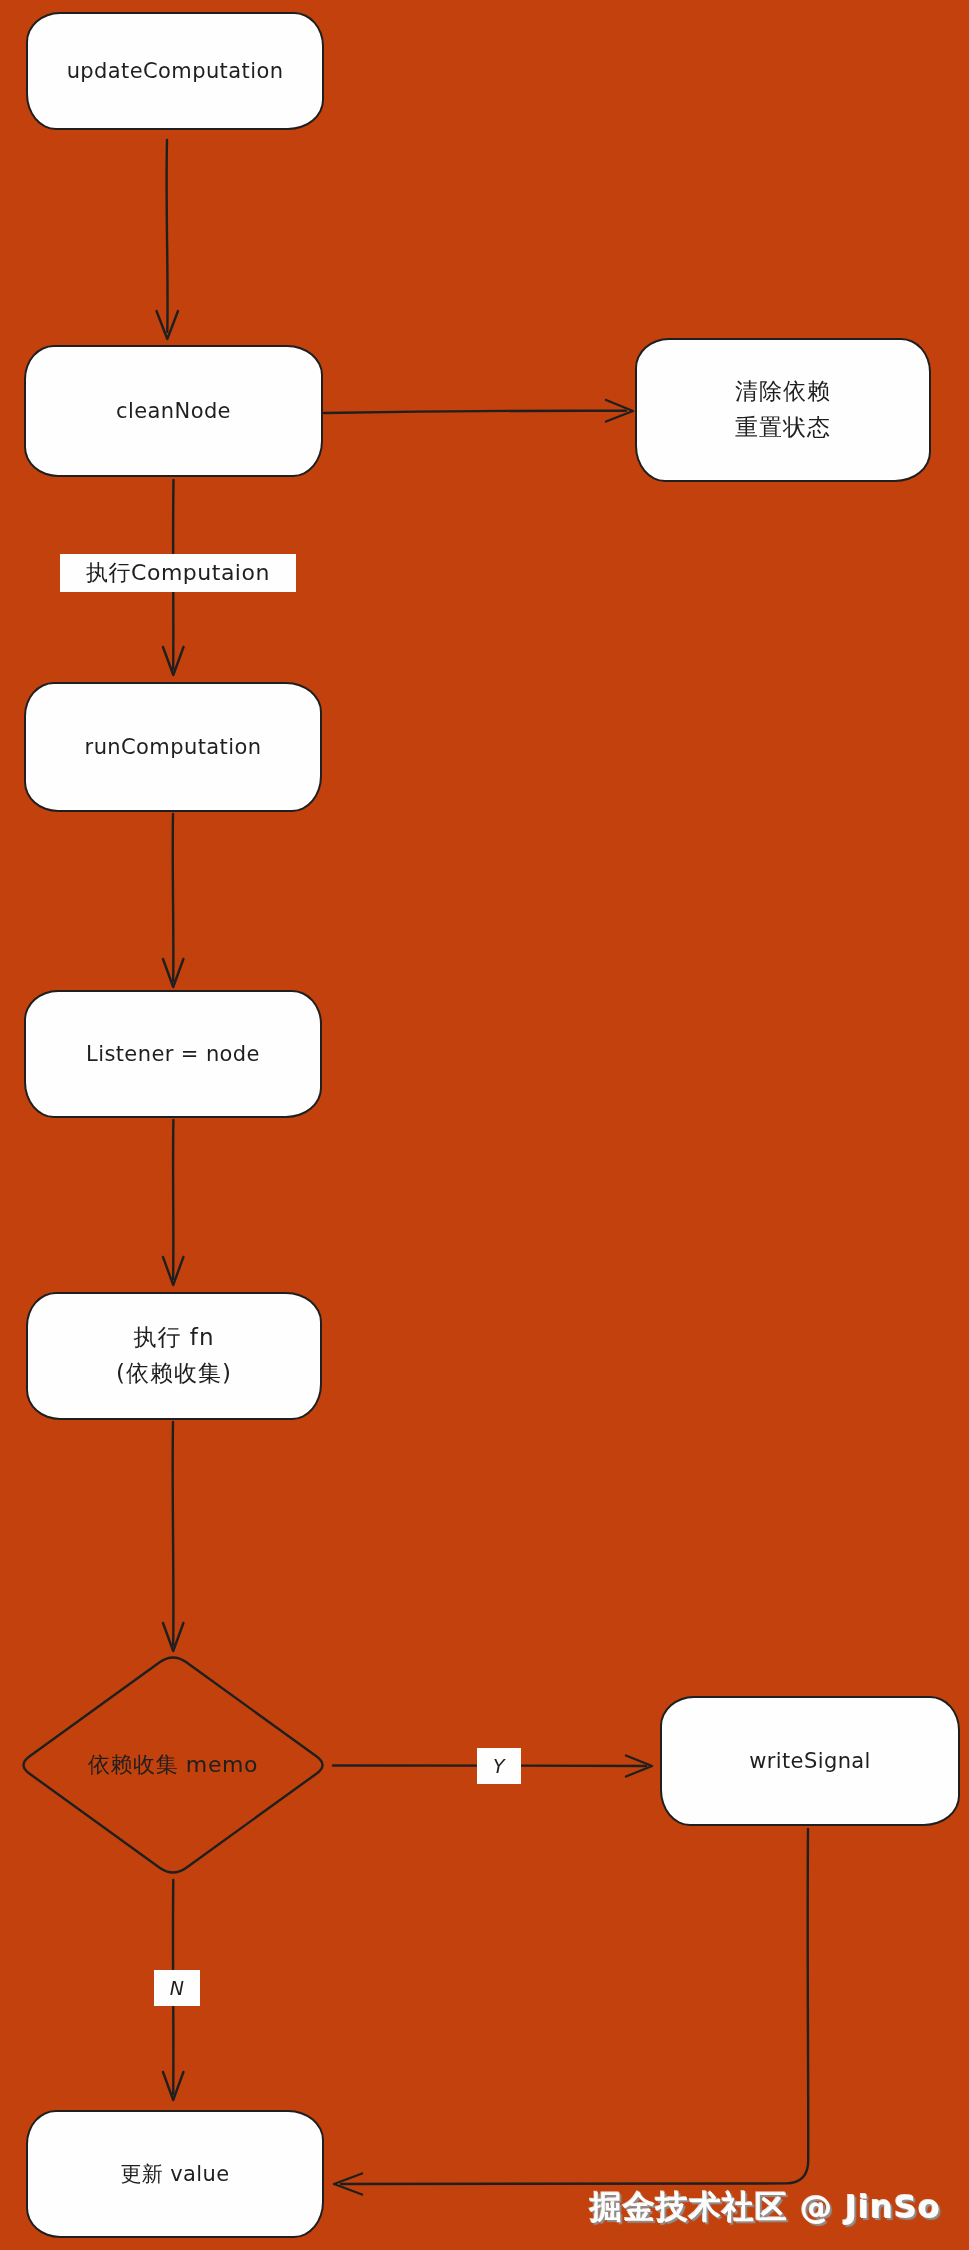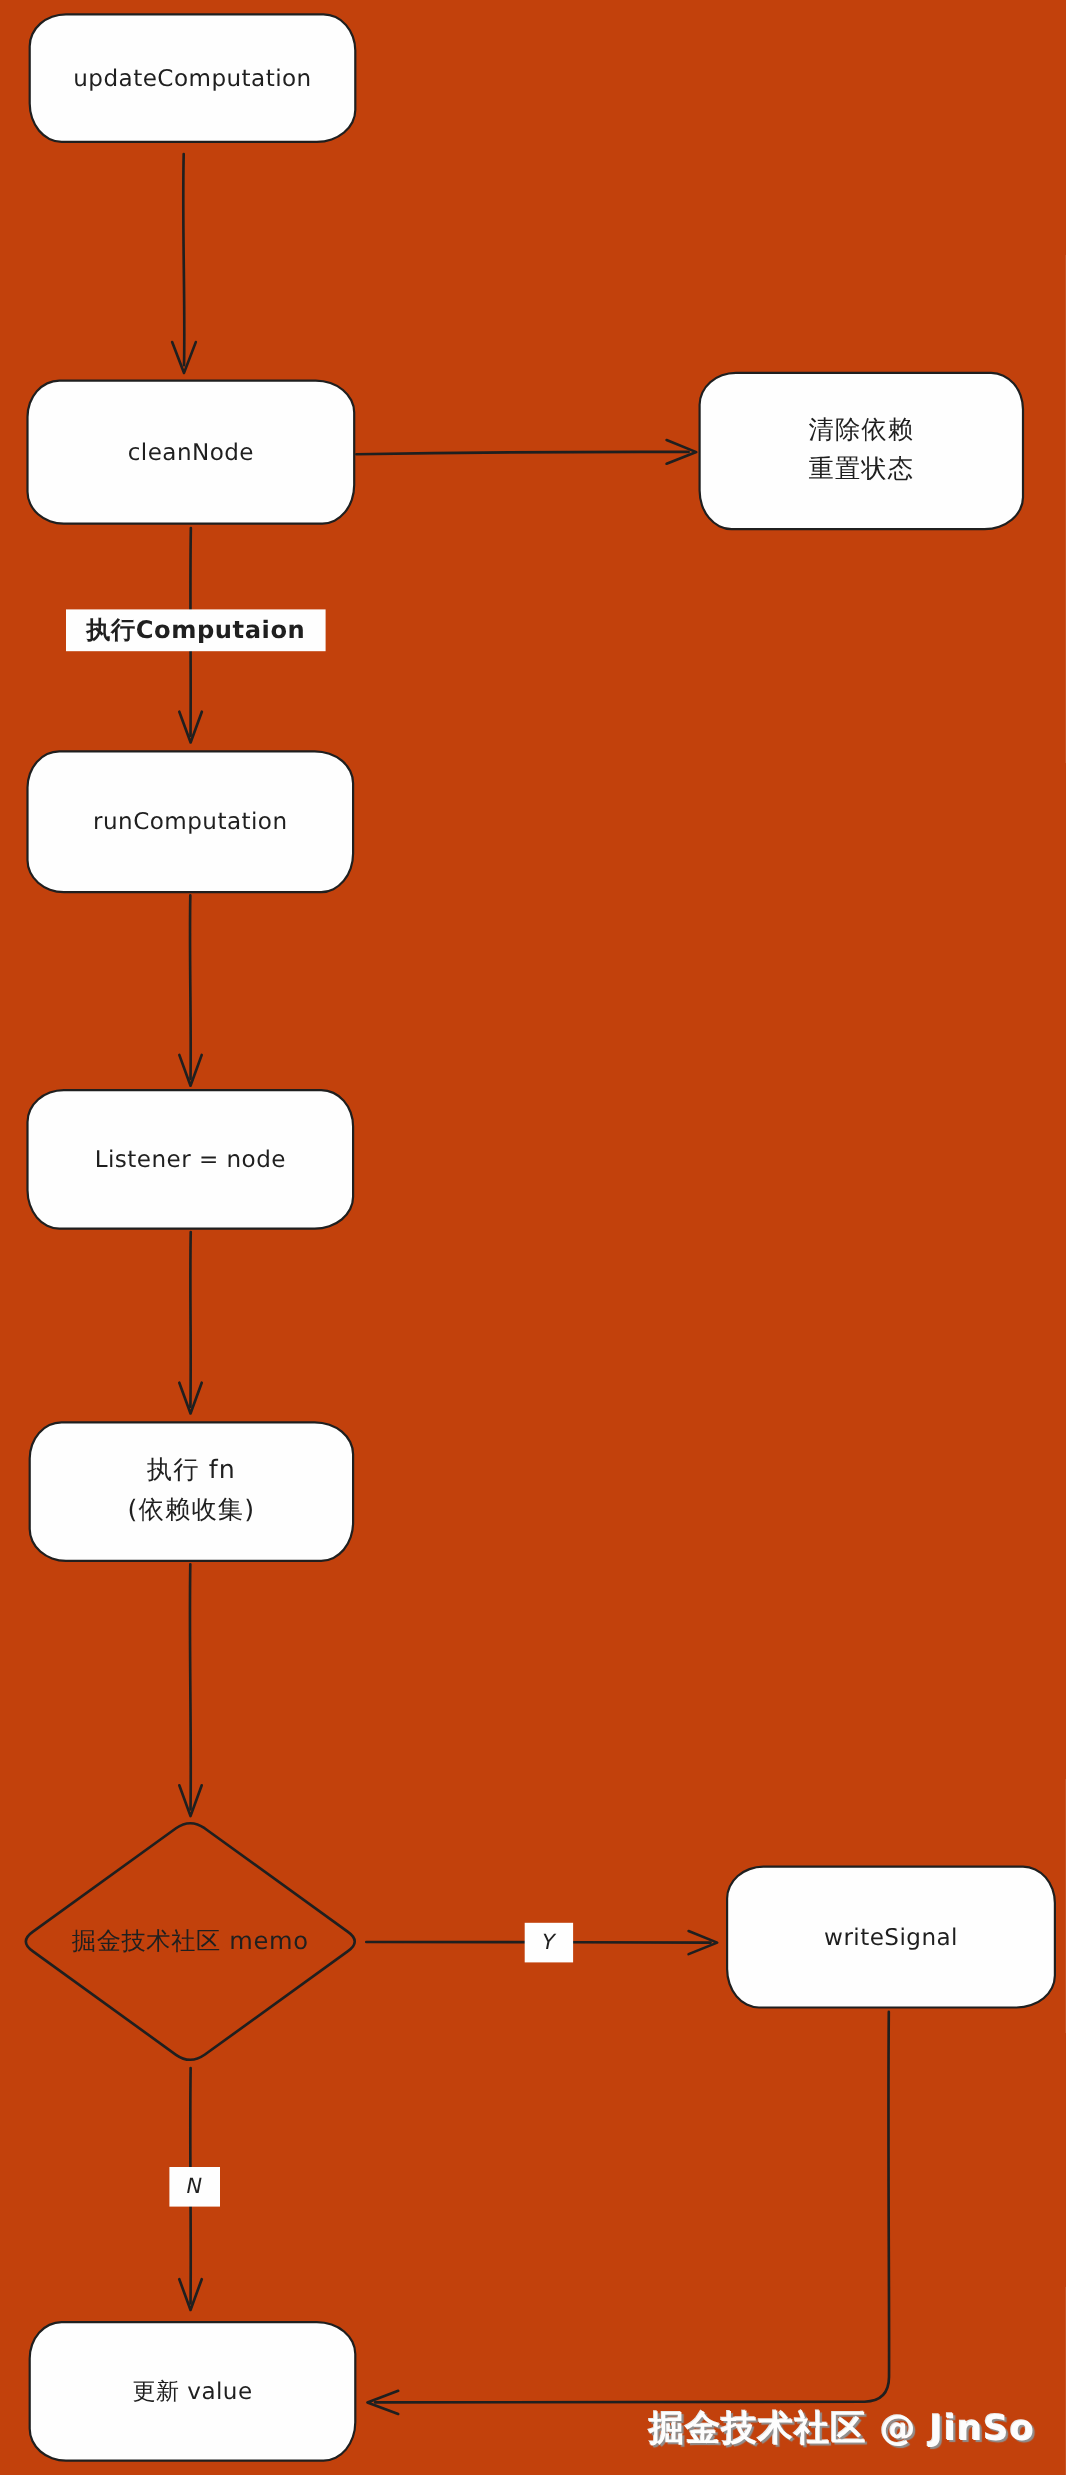--- a/index.html
+++ b/index.html
@@ -136,31 +136,31 @@
 
   <div class="node r2" style="left:24px; top:682px; width:298px; height:130px;">
     <span>runComputation</span>
   </div>
 
   <div class="node r2" style="left:26px; top:1292px; width:296px; height:128px;">
     <span class="cjk">执行 fn</span>
     <span class="cjk">(依赖收集)</span>
   </div>
 
-  <div class="diamond-label" style="left:40px; top:1748px; width:266px; height:34px;">掘金技术社区 memo</div>
+  <div class="diamond-label" style="left:40px; top:1748px; width:266px; height:34px;">依赖收集 memo</div>
 
   <div class="node r1" style="left:660px; top:1696px; width:300px; height:130px;">
     <span>writeSignal</span>
   </div>
 
   <div class="node r2" style="left:26px; top:2110px; width:298px; height:128px;text-align:right;">
     <span>更新 value</span>
   </div>
 
-  <div class="edge-label" style="left:60px; top:554px; width:228px; height:36px;font-weight:bold;">执行Computaion</div>
+  <div class="edge-label" style="left:60px; top:554px; width:228px; height:36px;">执行Computaion</div>
 
   <div class="edge-label small" style="left:477px; top:1748px; width:36px; height:34px;">Y</div>
 
   <div class="edge-label small" style="left:154px; top:1970px; width:38px; height:34px;">N</div>
 
   <div class="watermark">掘金技术社区 @ JinSo</div>
 
 </div>
 
 </body></html>

